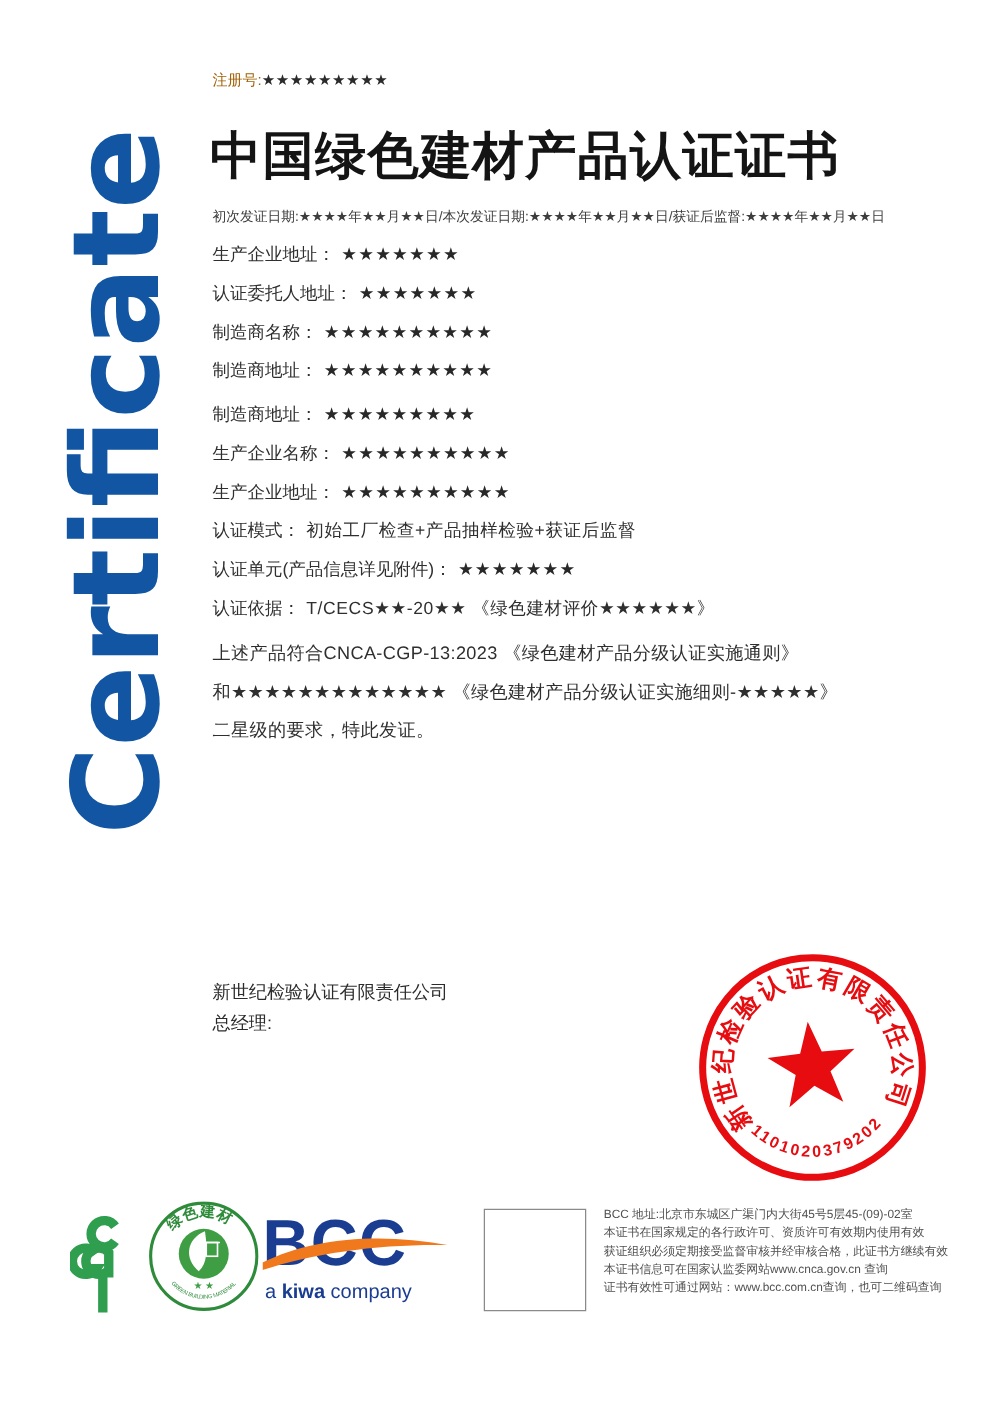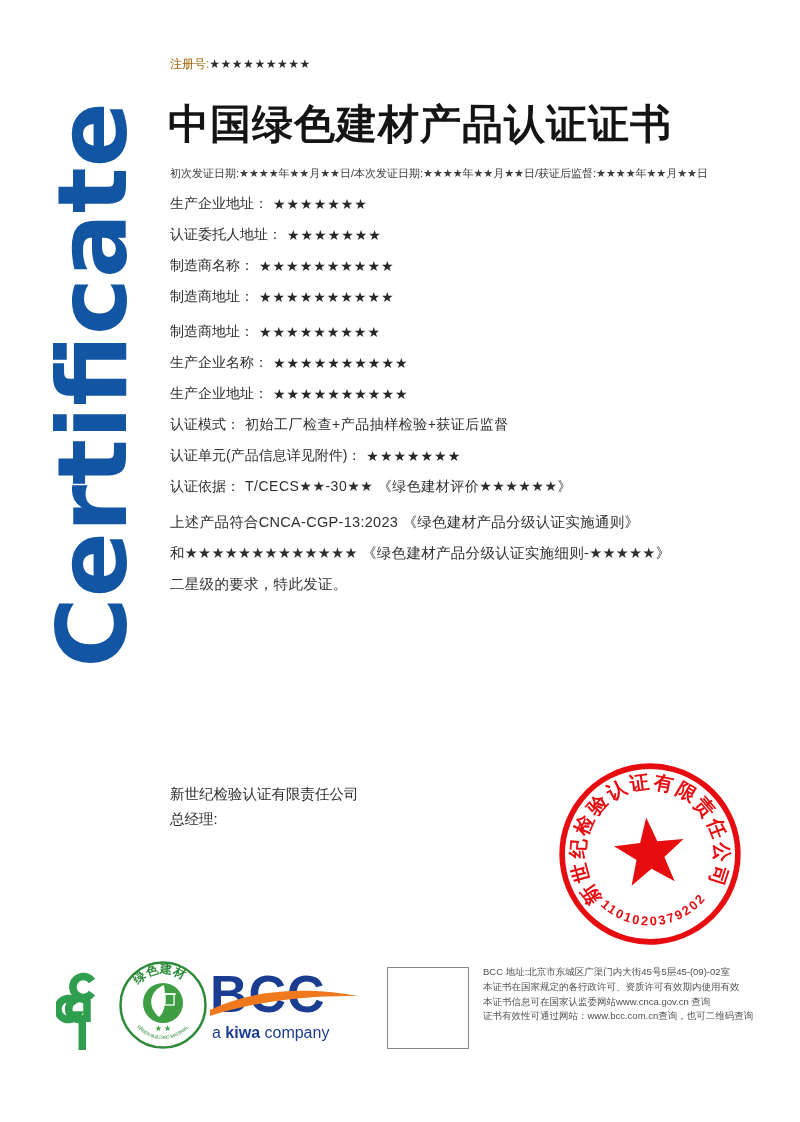--- a/index.html
+++ b/index.html
@@ -94,21 +94,21 @@
     <div class="field-row">
       <span class="f-label">认证模式：</span>
       <span class="f-value v-text">初始工厂检查+产品抽样检验+获证后监督</span>
     </div>
     <div class="field-row">
       <span class="f-label">认证单元(产品信息详见附件)：</span>
       <span class="f-value v-stars">★★★★★★★</span>
     </div>
     <div class="field-row">
       <span class="f-label">认证依据：</span>
-      <span class="f-value v-text">T/CECS★★-30★★ 《绿色建材评价★★★★★★》</span>
+      <span class="f-value v-text">T/CECS★★-20★★ 《绿色建材评价★★★★★★》</span>
     </div>
   </div>
 
   <div class="statements">
     <div class="statement">上述产品符合CNCA-CGP-13:2023 《绿色建材产品分级认证实施通则》</div>
     <div class="statement">和★★★★★★★★★★★★★ 《绿色建材产品分级认证实施细则-★★★★★》</div>
     <div class="statement">二星级的要求，特此发证。</div>
   </div>
 
   <div class="issuer">
@@ -163,17 +163,18 @@
     <text x="0" y="44" font-size="52" font-weight="800" letter-spacing="1" fill="#1b3d91">BCC</text>
     <path d="M 0 42 C 40 22 95 18 148 28 C 96 27 42 34 0 48 Z" fill="#f0791e"></path>
     <text x="2" y="70" font-size="16" fill="#1b3d91"><tspan>a </tspan><tspan font-weight="800">kiwa</tspan><tspan> company</tspan></text>
   </svg>
 
   <div class="qr-box"></div>
 
   <div class="notes">
     <div class="note-line">BCC 地址:北京市东城区广渠门内大街45号5层45-(09)-02室</div>
     <div class="note-line">本证书在国家规定的各行政许可、资质许可有效期内使用有效</div>
+    <div class="note-line">获证组织必须定期接受监督审核并经审核合格，此证书方继续有效</div>
     <div class="note-line">本证书信息可在国家认监委网站www.cnca.gov.cn 查询</div>
     <div class="note-line">证书有效性可通过网站：www.bcc.com.cn查询，也可二维码查询</div>
   </div>
 
 </div>
 
 </body></html>

